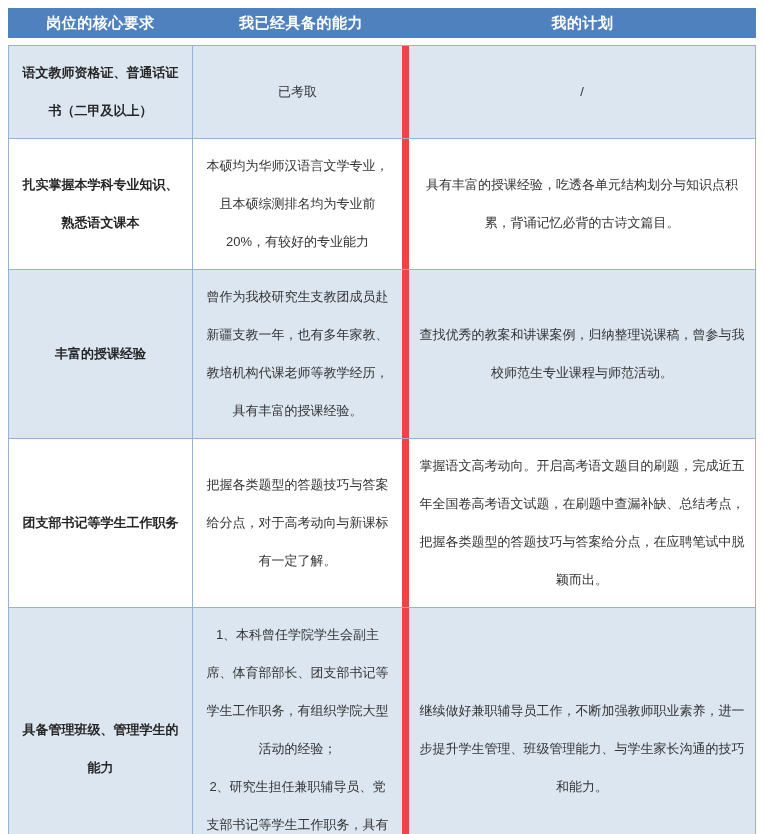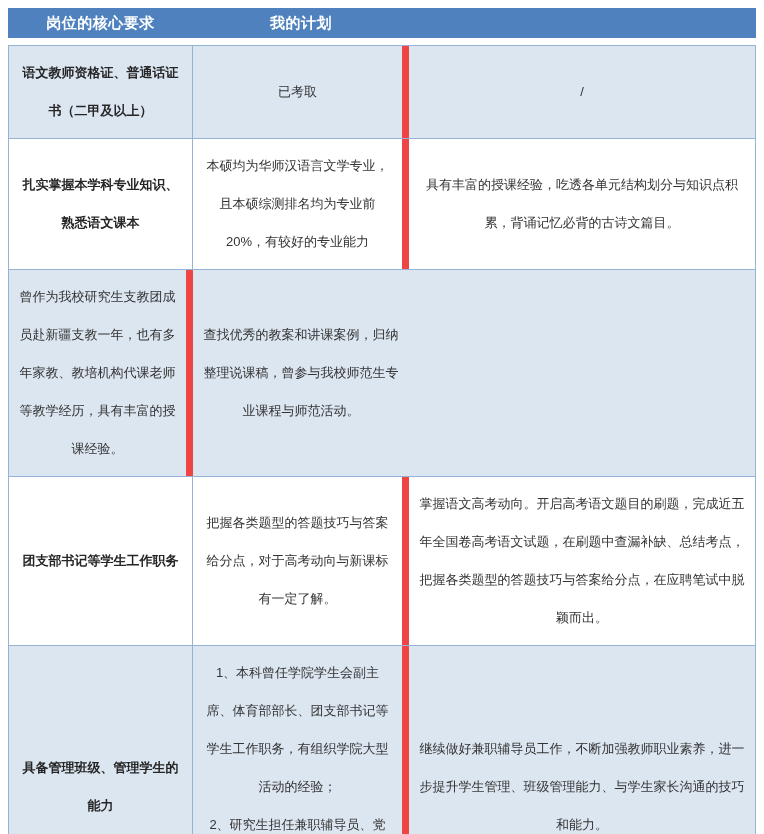--- a/index.html
+++ b/index.html
@@ -68,38 +68,40 @@
   }
   .cell.c2 { border-right: 7px solid #ef4444; }
 </style>
 </head>
 <body>
 
 <div class="page">
 
   <div class="header-row">
     <div class="hcell">岗位的核心要求</div>
+    <div class="hcell">我已经具备的能力</div>
     <div class="hcell">我的计划</div>
   </div>
 
   <div class="tbody">
 
     <div class="trow">
       <div class="cell c1">语文教师资格证、普通话证书（二甲及以上）</div>
       <div class="cell c2">已考取</div>
       <div class="cell c3">/</div>
     </div>
 
     <div class="trow">
       <div class="cell c1">扎实掌握本学科专业知识、熟悉语文课本</div>
       <div class="cell c2">本硕均为华师汉语言文学专业，且本硕综测排名均为专业前 20%，有较好的专业能力</div>
       <div class="cell c3">具有丰富的授课经验，吃透各单元结构划分与知识点积累，背诵记忆必背的古诗文篇目。</div>
     </div>
 
     <div class="trow">
+      <div class="cell c1">丰富的授课经验</div>
       <div class="cell c2">曾作为我校研究生支教团成员赴新疆支教一年，也有多年家教、教培机构代课老师等教学经历，具有丰富的授课经验。</div>
       <div class="cell c3">查找优秀的教案和讲课案例，归纳整理说课稿，曾参与我校师范生专业课程与师范活动。</div>
     </div>
 
     <div class="trow">
       <div class="cell c1">团支部书记等学生工作职务</div>
       <div class="cell c2">把握各类题型的答题技巧与答案给分点，对于高考动向与新课标有一定了解。</div>
       <div class="cell c3">掌握语文高考动向。开启高考语文题目的刷题，完成近五年全国卷高考语文试题，在刷题中查漏补缺、总结考点，把握各类题型的答题技巧与答案给分点，在应聘笔试中脱颖而出。</div>
     </div>
 

